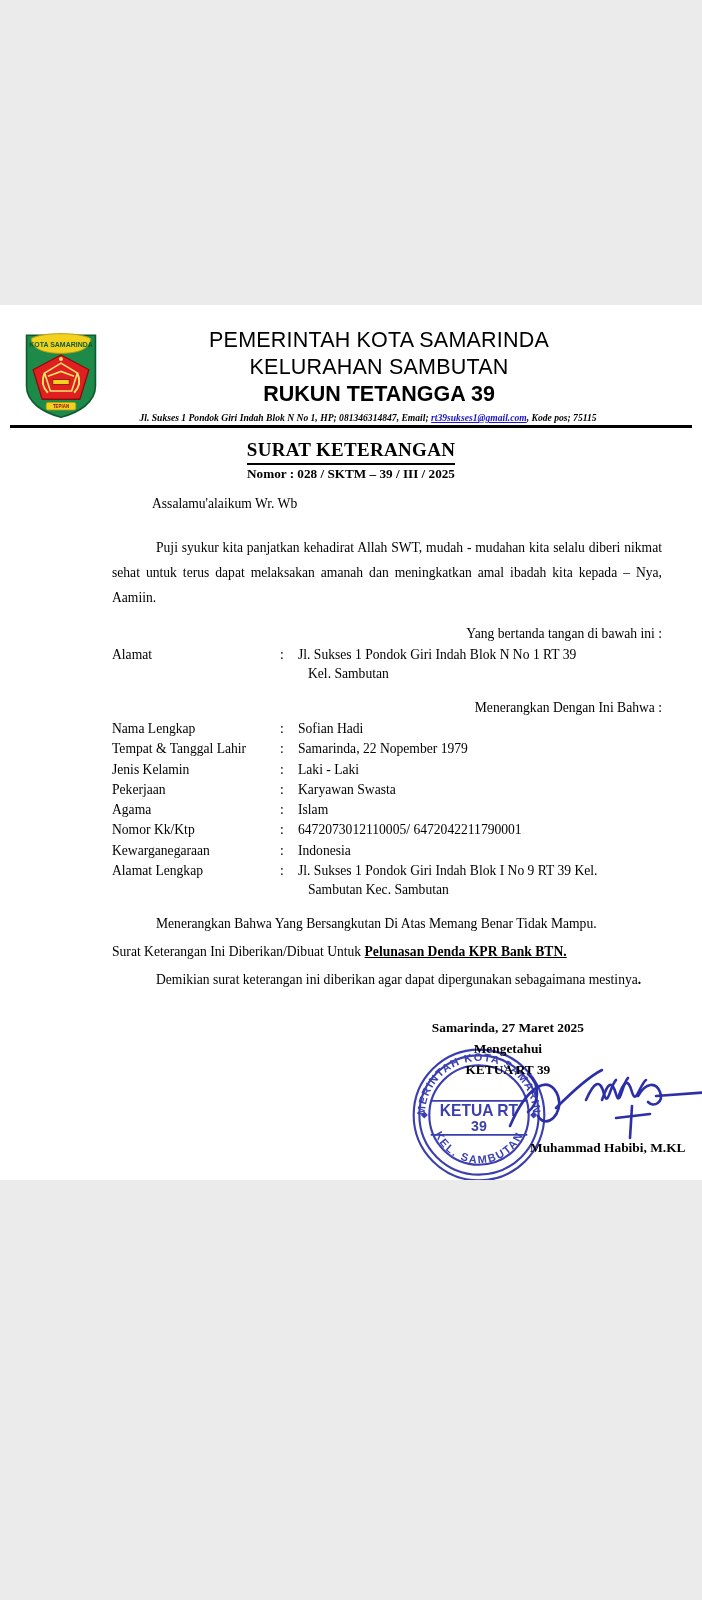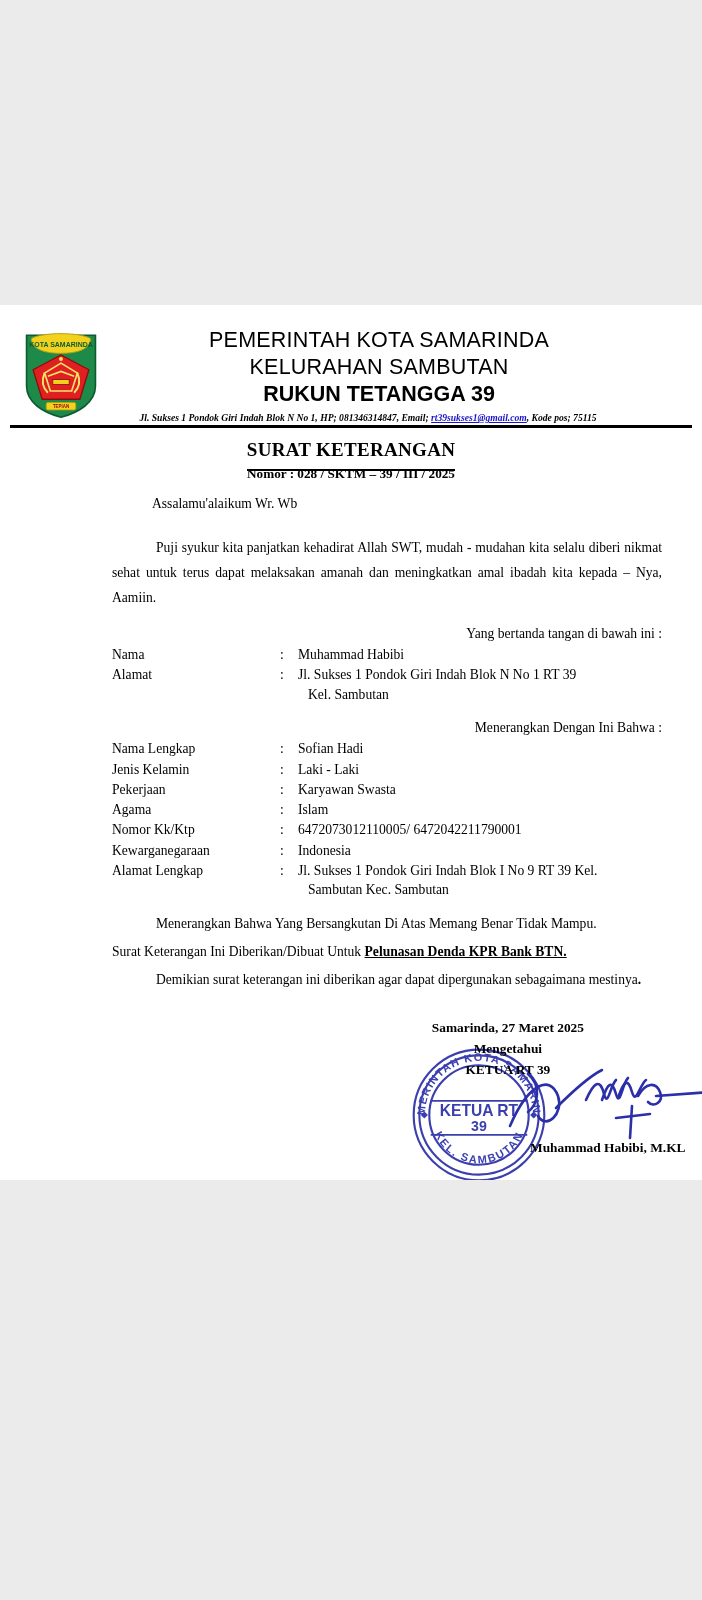--- a/index.html
+++ b/index.html
@@ -77,21 +77,21 @@
   
   .doc-title {
     margin-top: 11px;
     text-align: center;
     font-size: 19px;
     font-weight: bold;
     letter-spacing: .3px;
   }
   .doc-title span {
     border-bottom: 2px solid #000;
-    padding-bottom: 9px;
+    padding-bottom: 3px;
   }
   .doc-number {
     margin-top: 5px;
     text-align: center;
     font-size: 13.2px;
     font-weight: bold;
   }
 
   
   .body-area {
@@ -255,43 +255,43 @@
 
       <div class="p-salam">Assalamu'alaikum Wr. Wb</div>
 
       <div class="p-just">Puji syukur kita panjatkan kehadirat Allah SWT, mudah - mudahan kita selalu diberi nikmat sehat untuk terus dapat melaksakan amanah dan meningkatkan amal ibadah kita kepada – Nya, Aamiin.</div>
 
       <div class="p-sub">Yang bertanda tangan di bawah ini :</div>
 
       <table class="fields">
         <tbody>
           <tr>
-            <td class="lbl">Nama</td>
-            <td class="colon">:</td>
-            <td class="val pad">Muhammad Habibi</td>
-          </tr>
-          <tr>
             <td class="lbl">Alamat</td>
             <td class="colon">:</td>
             <td class="val pad">
               <span>Jl. Sukses 1 Pondok Giri Indah Blok N No 1 RT 39</span>
               <span class="cont-line">Kel. Sambutan</span>
             </td>
           </tr>
         </tbody>
       </table>
 
       <div class="p-sub">Menerangkan Dengan Ini Bahwa :</div>
 
       <table class="fields">
         <tbody>
           <tr>
             <td class="lbl">Nama Lengkap</td>
             <td class="colon">:</td>
             <td class="val pad">Sofian Hadi</td>
+          </tr>
+          <tr>
+            <td class="lbl">Tempat &amp; Tanggal Lahir</td>
+            <td class="colon">:</td>
+            <td class="val pad">Samarinda, 22 Nopember 1979</td>
           </tr>
           <tr>
             <td class="lbl">Jenis Kelamin</td>
             <td class="colon">:</td>
             <td class="val pad">Laki - Laki</td>
           </tr>
           <tr>
             <td class="lbl">Pekerjaan</td>
             <td class="colon">:</td>
             <td class="val pad">Karyawan Swasta</td>

